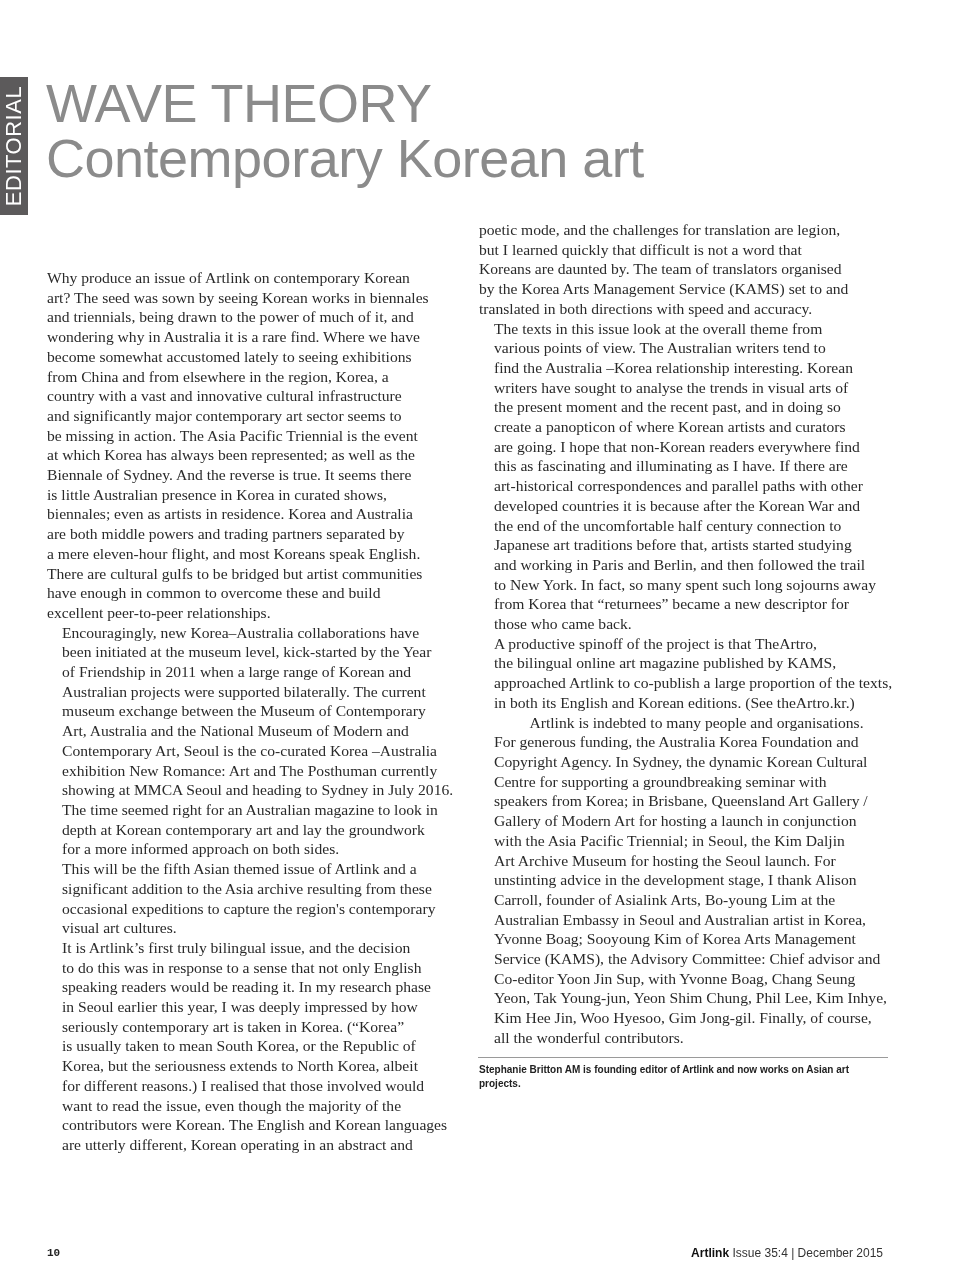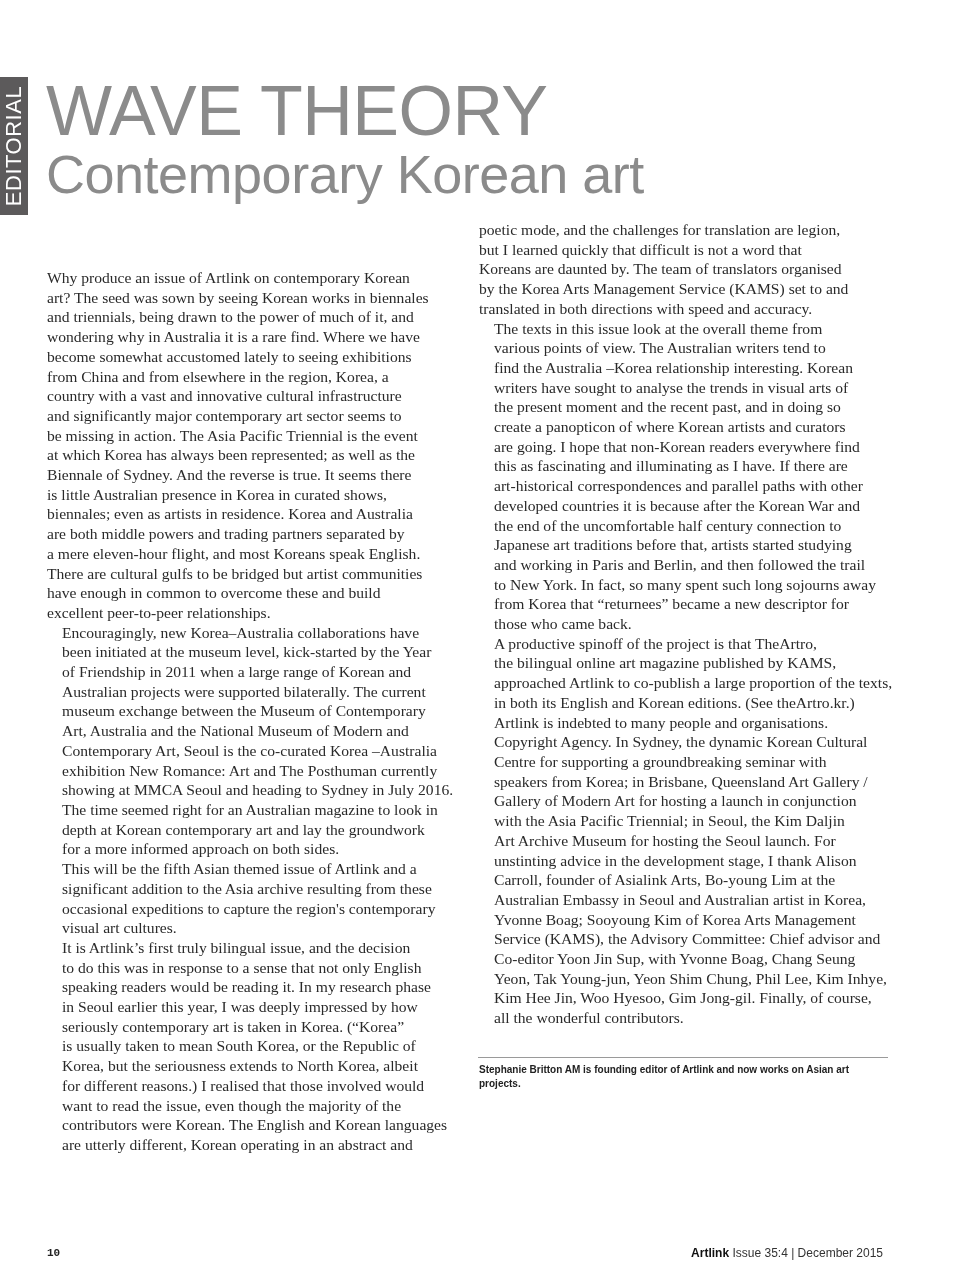--- a/index.html
+++ b/index.html
@@ -39,21 +39,21 @@
     .title-block {
       position: absolute;
       left: 46px;
       top: 76px;
       font-family: "Liberation Sans", sans-serif;
       color: #8b8b8b;
       font-weight: normal;
       line-height: 1;
     }
     .title-line1 {
-      font-size: 70px;
+      font-size: 54px;
       letter-spacing: -0.5px;
       display: block;
       margin-bottom: 1px;
     }
     .title-line2 {
       font-size: 54px;
       letter-spacing: -0.5px;
       display: block;
       text-align: center;
     }
@@ -218,21 +218,22 @@
       <span class="line">from Korea that “returnees” became a new descriptor for</span>
       <span class="line">those who came back.</span>
     </p>
     <p class="indent">
       <span class="line" style="text-indent: 15px;">A productive spinoff of the project is that TheArtro,</span>
       <span class="line">the bilingual online art magazine published by KAMS,</span>
       <span class="line">approached Artlink to co-publish a large proportion of the texts,</span>
       <span class="line">in both its English and Korean editions. (See theArtro.kr.)</span>
     </p>
     <p class="indent">
-      <span class="line" style="text-indent: 15px;">Artlink is indebted to many people and organisations.</span>
+      <span class="line" style="text-indent: 15px; text-align: center;">Artlink is indebted to many people and organisations.</span>
+      <span class="line">For generous funding, the Australia Korea Foundation and</span>
       <span class="line">Copyright Agency. In Sydney, the dynamic Korean Cultural</span>
       <span class="line">Centre for supporting a groundbreaking seminar with</span>
       <span class="line">speakers from Korea; in Brisbane, Queensland Art Gallery /</span>
       <span class="line">Gallery of Modern Art for hosting a launch in conjunction</span>
       <span class="line">with the Asia Pacific Triennial; in Seoul, the Kim Daljin</span>
       <span class="line">Art Archive Museum for hosting the Seoul launch. For</span>
       <span class="line">unstinting advice in the development stage, I thank Alison</span>
       <span class="line">Carroll, founder of Asialink Arts, Bo-young Lim at the</span>
       <span class="line">Australian Embassy in Seoul and Australian artist in Korea,</span>
       <span class="line">Yvonne Boag; Sooyoung Kim of Korea Arts Management</span>

